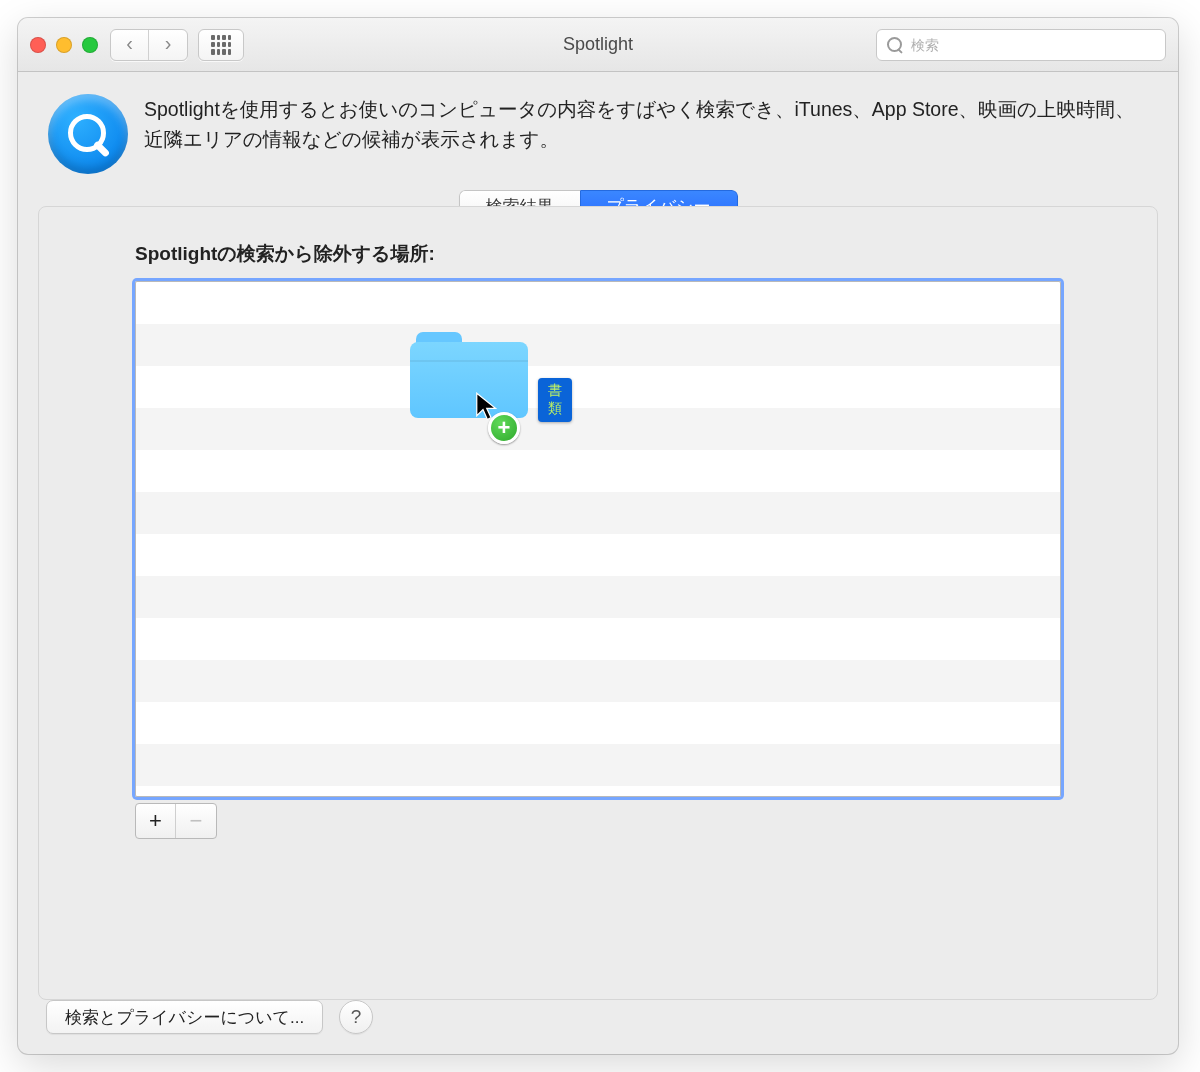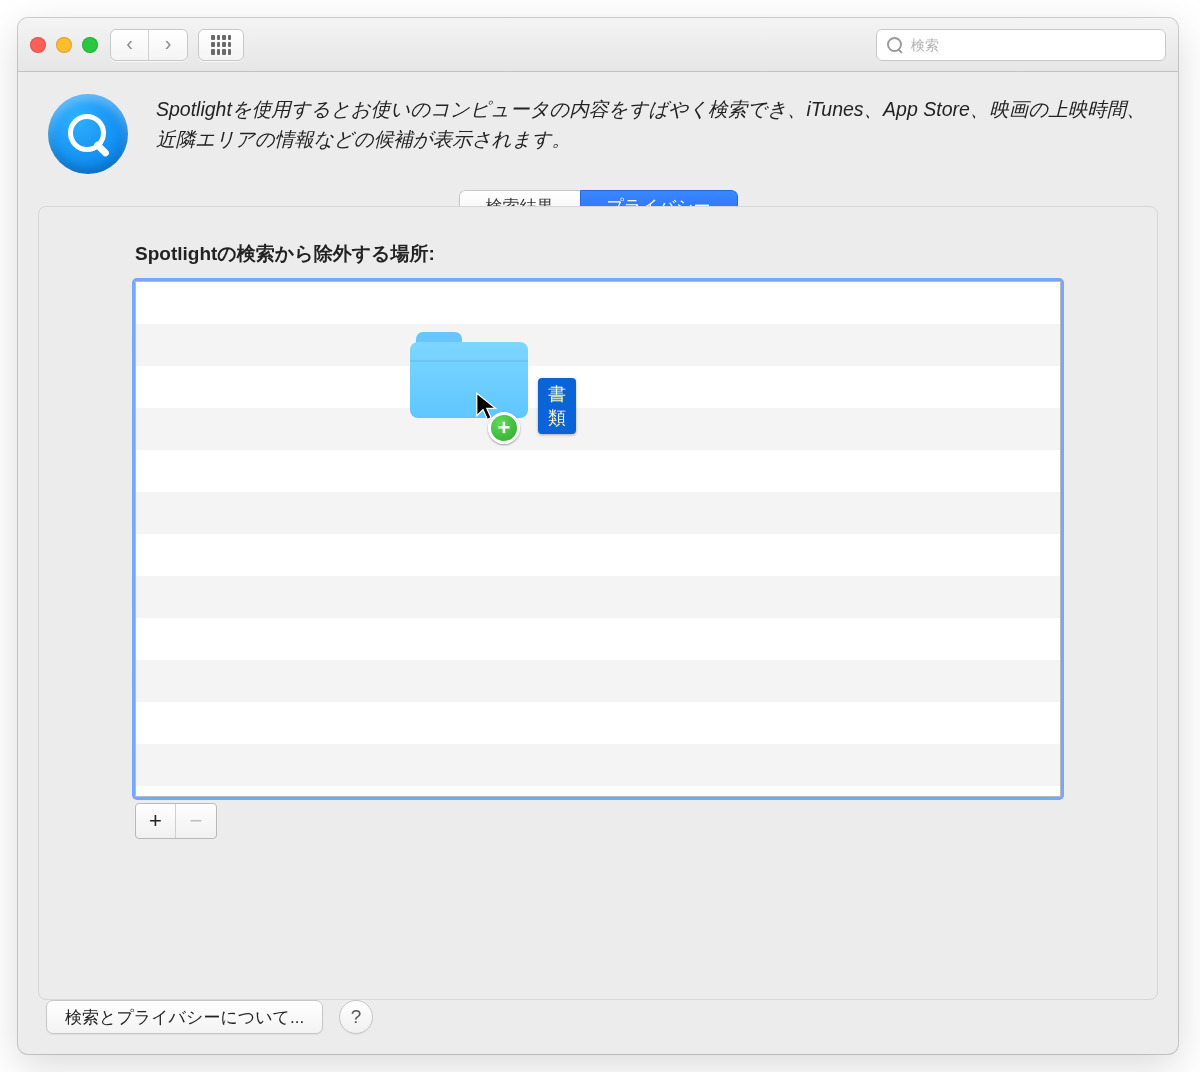--- a/index.html
+++ b/index.html
@@ -80,21 +80,21 @@
     .spotlight-icon{
       width:80px; height:80px; border-radius:50%;
       background: radial-gradient(circle at 35% 30%, #2eb0ff, #0079e8);
       box-shadow: inset 0 -6px 10px rgba(0,0,0,.18), inset 0 6px 10px rgba(255,255,255,.35);
       display:flex; align-items:center; justify-content:center;
       flex:0 0 80px;
     }
     .mag { width:48px; height:48px; position:relative; }
     .mag::before{ content:""; position:absolute; width:28px; height:28px; border:5px solid #fff; border-radius:50%; left:4px; top:4px;}
     .mag::after{ content:""; position:absolute; width:7px; height:18px; background:#fff; transform:rotate(-45deg); border-radius:4px; left:34px; top:30px;}
-    .header-text{ margin-left:28px; font-size:19.5px; line-height:1.55; color:#222;font-style:italic; }
+    .header-text{ margin-left:16px; font-size:19.5px; line-height:1.55; color:#222; }
 
     
     .tab-bar{ display:flex; justify-content:center; margin-top:6px; }
     .seg{
       display:flex;
       border-radius:6px;
       box-shadow: 0 1px 1px rgba(0,0,0,.1);
       overflow:hidden;
     }
     .seg-btn{
@@ -167,22 +167,22 @@
       width:32px; height:32px; border-radius:50%;
       background: radial-gradient(circle at 35% 30%, #5fd958, #2fa92d);
       border:3px solid #fff;
       box-shadow: 0 1px 2px rgba(0,0,0,.4);
       display:flex; align-items:center; justify-content:center;
       color:#fff; font-weight:700; font-size:22px;
     }
     .drag-label{
       position:absolute; left:128px; top:46px;
       background:#0a64d8;
-      color:#fef9c3;
-      font-size:18px;
+      color:#bef264;
+      font-size:14px;
       padding:4px 10px;
       border-radius:4px;
       box-shadow: 0 1px 3px rgba(0,0,0,.3);
     }
 
     .addremove{
       display:flex;
       margin-top:6px;
       border:1px solid #b9b9b9;
       border-radius:4px;
@@ -251,20 +251,21 @@
           <span></span>
           <span></span>
           <span></span>
           <span></span>
           <span></span>
           <span></span>
           <span></span>
         </div>
     </div>
 
+    <div class="title-text">Spotlight</div>
 
     <div class="search-wrap">
       <div class="search-icon-glyph"></div>
       <input class="search-input" type="text" placeholder="検索" style="">
     </div>
   </div>
 
   <div class="header-area">
     <div class="spotlight-icon">
       <div class="mag"></div>

